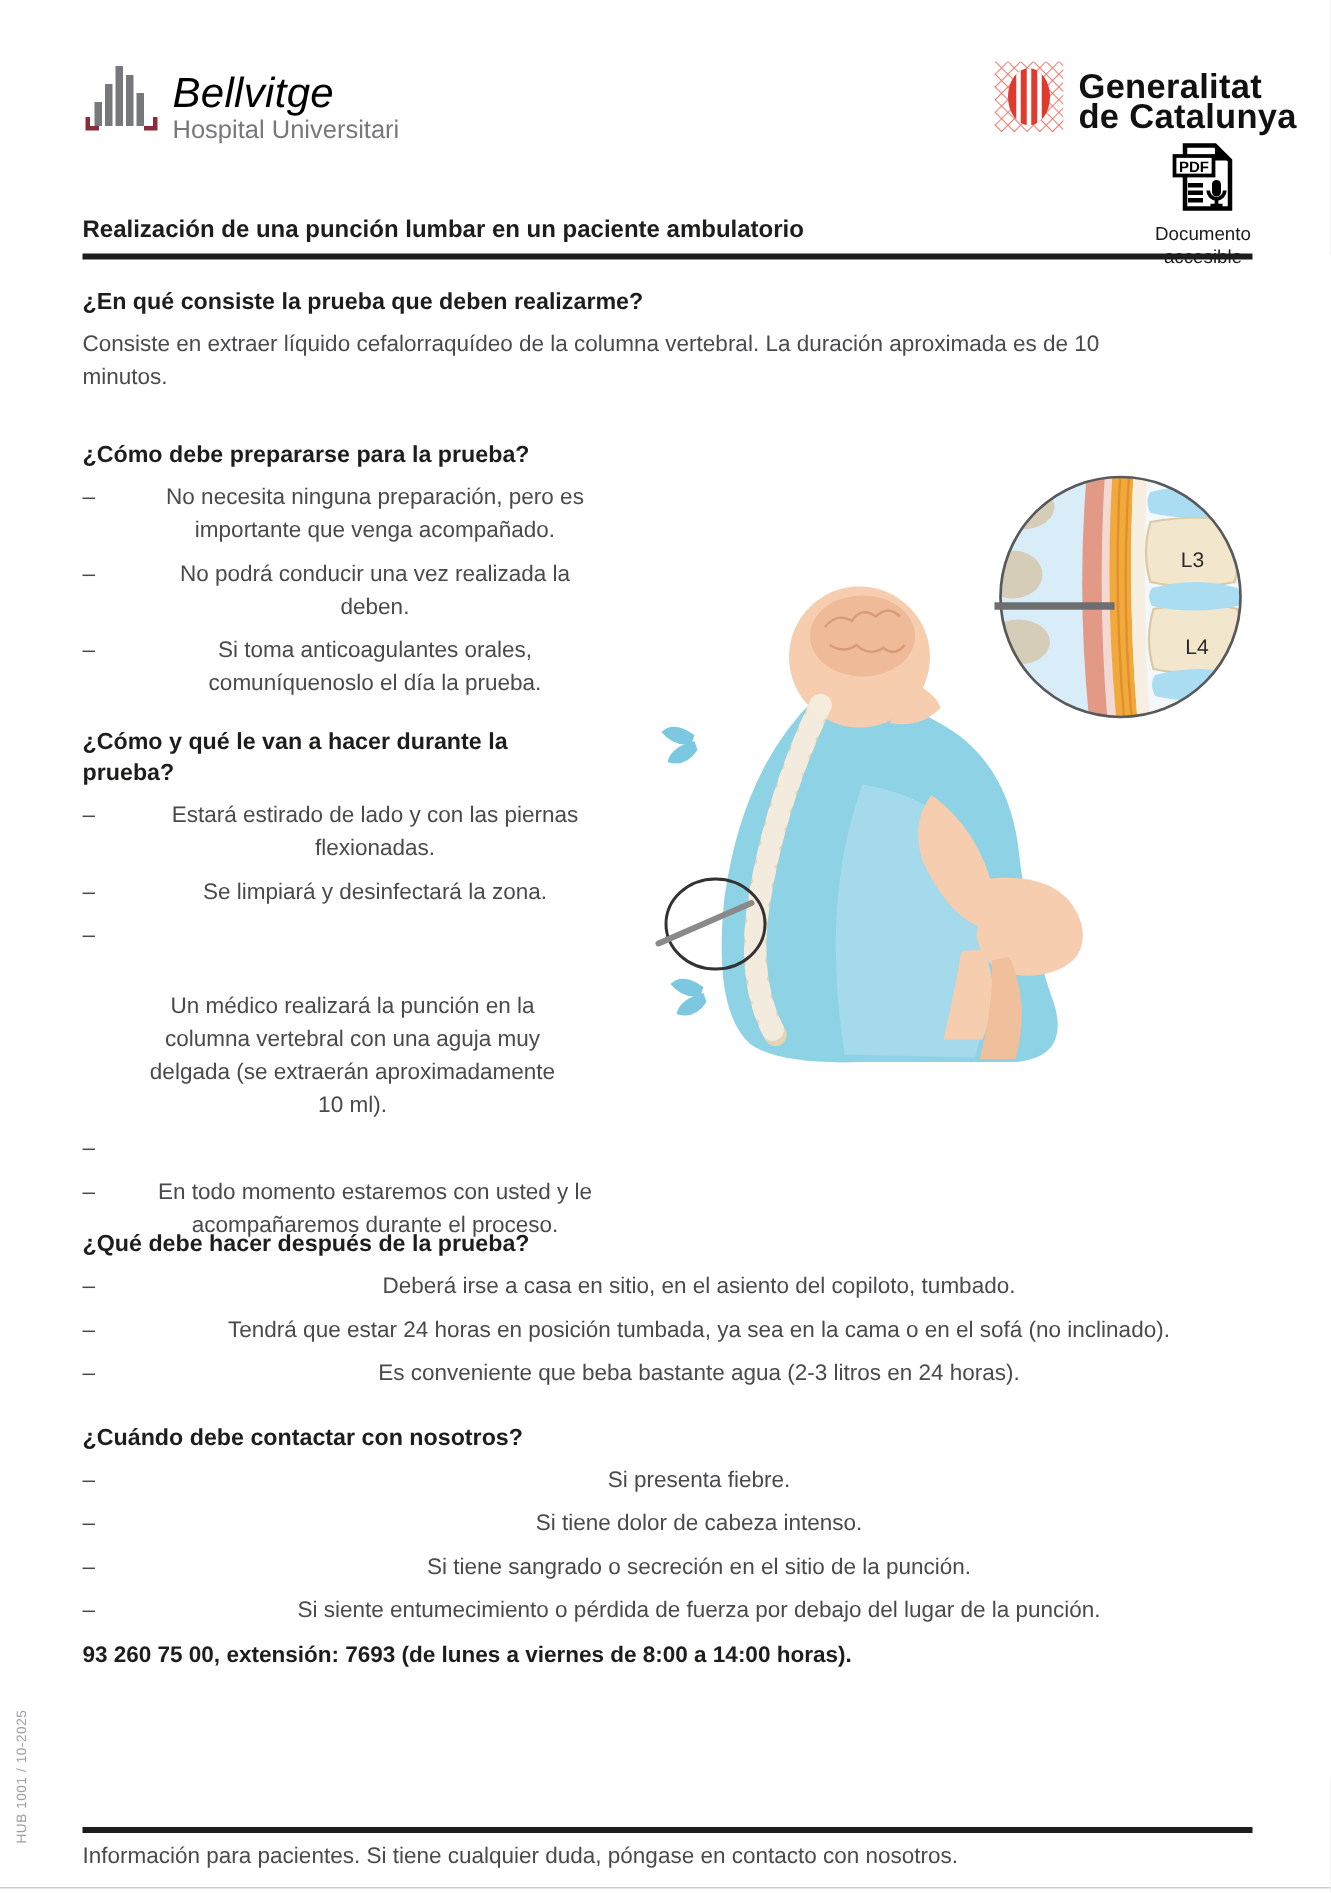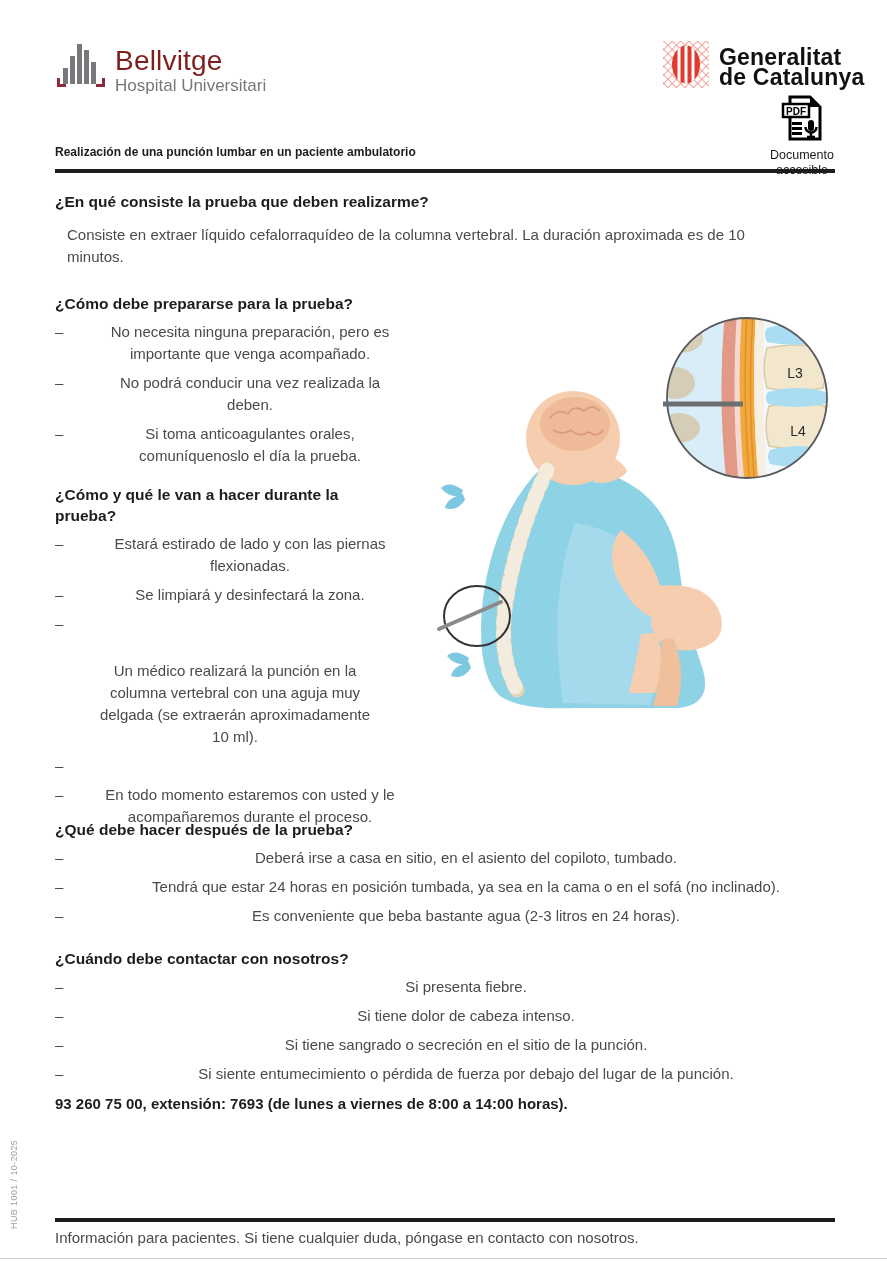--- a/index.html
+++ b/index.html
@@ -3,33 +3,33 @@
 <meta charset="utf-8">
 <style>
   html,body{margin:0;padding:0;background:#e9e9e9;}
   .page{
     position:relative;width:887px;height:1262px;margin:0 auto;background:#ffffff;
     font-family:"Liberation Sans",sans-serif;color:#434345;overflow:hidden;
   }
   
   .hospital-logo{position:absolute;left:55px;top:36px;display:flex;align-items:flex-end;gap:8px;}
   .hospital-logo .wordmark{line-height:1;}
-  .hospital-logo .brand{font-size:28px;font-weight:500;color:#7f1d1d;letter-spacing:.2px;}
+  .hospital-logo .brand{font-size:28px;font-weight:500;color:#000000;letter-spacing:.2px;font-style:italic;}
   .hospital-logo .sub{font-size:17px;color:#77787b;margin-top:2px;}
   .gencat{position:absolute;left:663px;top:41px;display:flex;align-items:center;gap:10px;}
   .gencat .gtext{font-weight:bold;color:#111;font-size:23px;line-height:20px;letter-spacing:.2px;}
   .accessible{position:absolute;left:757px;top:95px;width:90px;text-align:center;}
   .accessible .cap{font-size:12.5px;color:#1a1a1a;line-height:15px;margin-top:3px;}
   
-  .doc-title{position:absolute;left:55px;top:145px;width:780px;font-size:12px;font-weight:bold;color:#1d1d1b;}
+  .doc-title{position:absolute;left:55px;top:145px;width:780px;font-size:16px;font-weight:bold;color:#1d1d1b;}
   .title-rule{position:absolute;left:55px;top:169px;width:780px;height:4px;background:#1d1d1b;}
   
   .sec{position:absolute;left:55px;}
   .sec h2{margin:0 0 7px 0;font-size:15.5px;font-weight:bold;color:#1d1d1b;line-height:21px;}
-  .sec p{margin:12px;font-size:15px;line-height:22px;color:#4a4a4c;}
+  .sec p{margin:0;font-size:15px;line-height:22px;color:#4a4a4c;}
   .bullets{display:flex;flex-direction:column;gap:7px;}
   .bullet{display:flex;font-size:15px;line-height:22px;color:#4a4a4c;}
   .bullet .mark{width:40px;flex:none;}
   .bullet .txt{flex:1;text-align:center;}
   .col-narrow{width:352px;}
   .col-narrow .bullet .txt{max-width:310px;}
   .col-wide{width:782px;}
   
   .phone{position:absolute;left:55px;top:1093px;width:780px;font-size:15px;font-weight:bold;color:#1d1d1b;line-height:22px;}
   

